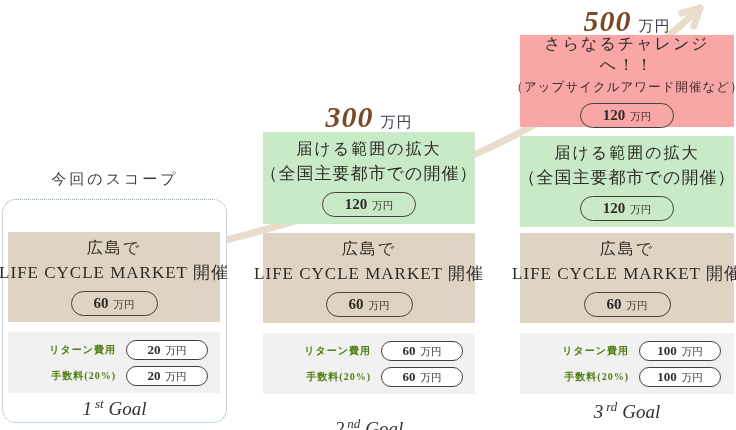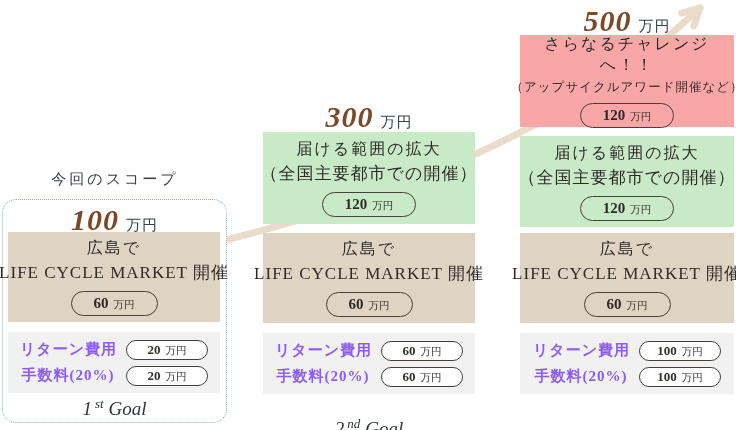--- a/index.html
+++ b/index.html
@@ -23,22 +23,22 @@
   .b-line2{font-size:17px;letter-spacing:1px;color:#2e2b27;margin-top:2px;white-space:nowrap;}
   .b-line2-sm{font-size:12.5px;letter-spacing:1px;color:#3b2b2b;margin-top:3px;white-space:nowrap;}
   .pill{display:inline-flex;align-items:baseline;justify-content:center;
         border:1.6px solid #46403a;border-radius:999px;background:transparent;}
   .pill-lg{margin-top:7px;padding:3px 22px;}
   .pill-lg .pill-val{font-size:15px;font-weight:bold;color:#2e2b27;}
   .pill-sm{background:#fff;border-width:1.3px;padding:1px 0;width:80px;}
   .pill-sm .pill-val{font-size:13px;font-weight:bold;color:#33302c;}
   .pill-unit{font-size:10.5px;color:#33302c;margin-left:5px;}
   .fee-row{display:flex;align-items:center;justify-content:center;margin:3px 0;}
-  .fee-label{width:96px;font-size:15px;font-weight:bold;
-             letter-spacing:1px;color:#8b5cf6;margin-right:10px;white-space:nowrap;}
+  .fee-label{width:96px;text-align:right;font-size:10px;font-weight:bold;
+             letter-spacing:1px;color:#4d7c0f;margin-right:10px;white-space:nowrap;}
   .goal-label{position:absolute;width:100%;text-align:center;font-style:italic;
               font-size:19px;color:#2c313c;z-index:2;}
   .goal-label sup{font-size:13px;margin:0 5px 0 3px;}
   
   .scope-label{position:absolute;left:2px;top:170px;width:226px;text-align:center;
                font-size:15px;letter-spacing:3px;color:#3a3e49;z-index:2;}
   .goal-box{position:absolute;left:2px;top:199px;width:223px;height:222px;
             border:1.5px dotted var(--blue,#8aabc9);border-radius:14px;background:#fff;z-index:2;}
   .goal-box .amount{top:3px;}
   .goal-box .block{left:5px;width:212px;}
@@ -65,23 +65,20 @@
 <div class="canvas">
 
   <svg class="arrow-svg" width="736" height="430" viewBox="0 0 736 430">
     <path d="M 150 258 Q 520 178 700 8" fill="none" stroke="#EADCCB" stroke-width="7" stroke-linecap="round"></path>
     <path d="M 681.7 13.1 L 700 8 L 693.9 26" fill="none" stroke="#EADCCB" stroke-width="7" stroke-linecap="round" stroke-linejoin="round"></path>
   </svg>
 
   <div class="scope-label">今回のスコープ</div>
 
   <div class="goal-box">
-    <div class="amount">
-      <span class="amount-num">100</span><span class="amount-unit">万円</span>
-    </div>
     <div class="block beige">
       <div class="b-line1">広島で</div>
       <div class="b-line2">LIFE CYCLE MARKET 開催</div>
       <span class="pill pill-lg">
         <span class="pill-val">60</span>
         <span class="pill-unit">万円</span>
       </span>
     </div>
     <div class="block grayb">
       <div class="fee-row">
@@ -182,15 +179,18 @@
         </span>
       </div>
       <div class="fee-row">
         <span class="fee-label">手数料(20%)</span>
         <span class="pill pill-sm">
           <span class="pill-val">100</span>
           <span class="pill-unit">万円</span>
         </span>
       </div>
     </div>
+    <div class="goal-label">
+      <span>3</span><sup>rd</sup><span>Goal</span>
+    </div>
   </div>
 
 </div>
 
 </body></html>

